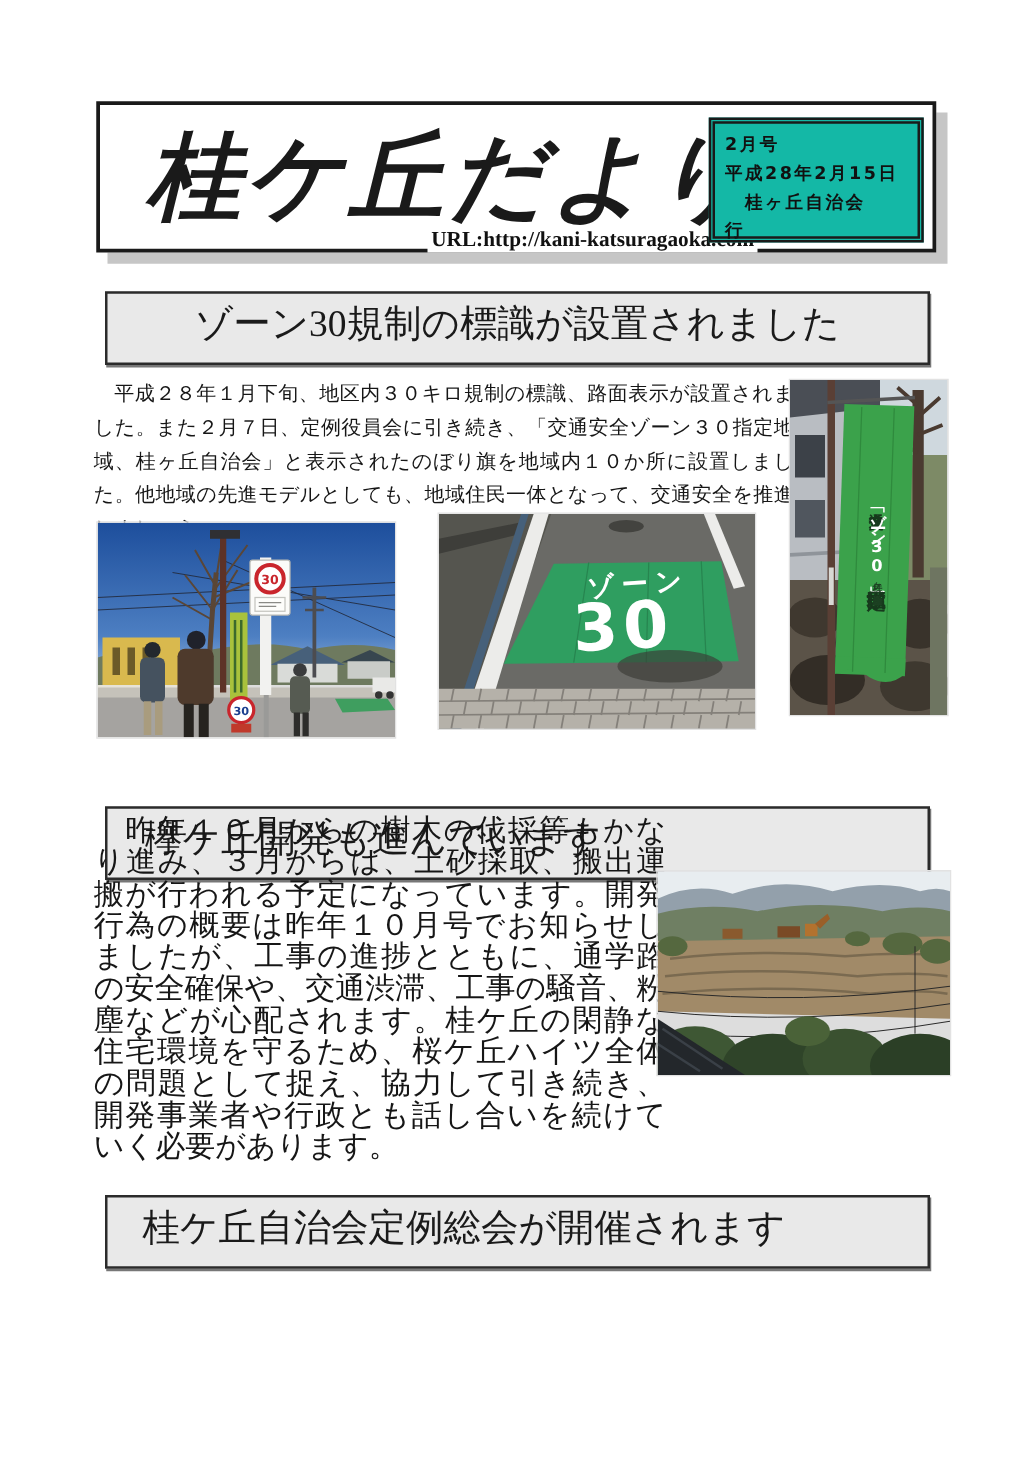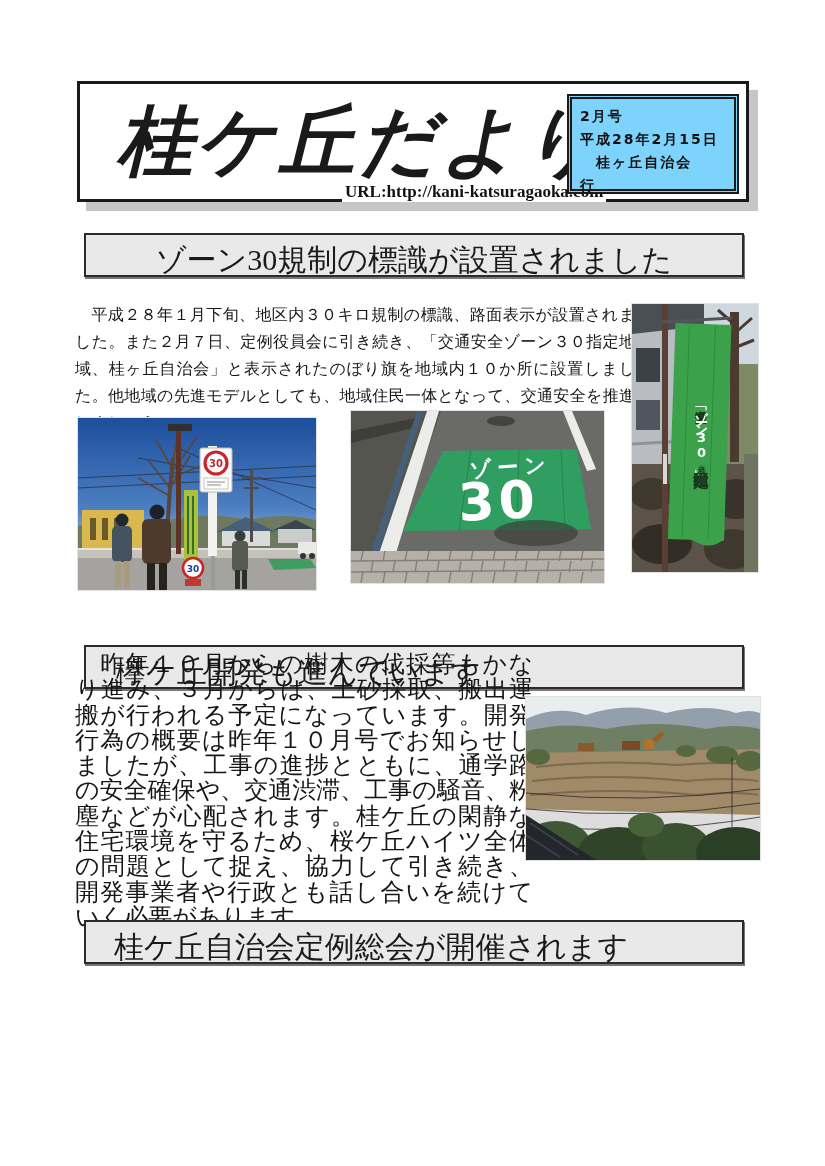--- a/index.html
+++ b/index.html
@@ -24,40 +24,40 @@
     font-family:"DejaVu Sans","Liberation Sans",sans-serif;
   }
   .masthead-url {
     position:absolute; left:262px; bottom:-3px;
     font-family:"Liberation Serif","DejaVu Serif",serif;
     font-weight:bold; font-size:17px; color:#111; background:#fff;
     padding:0 3px; white-space:nowrap;
   }
   .issue-box {
     position:absolute; right:7px; top:10px; width:172px; height:100px;
-    border:5px double #1a1a1a; background:#7dd3fc;
+    border:5px double #1a1a1a; background:#14b8a6;
     padding:6px 8px 0 8px;
     font-size:14px; font-weight:bold; line-height:23px;
     letter-spacing:2px; color:#111; white-space:pre;
   }
 
   
   .headline-box {
-    position:absolute; left:84px; width:660px; height:44px;
+    position:absolute; left:84px; width:660px; height:59px;
     background:#e9e9e9; border:2px solid #2b2b2b;
     box-shadow:1px 2px 0 #777;
     font-family:"Liberation Serif","DejaVu Serif",serif;
     font-size:30px; color:#1a1a1a; line-height:49px;
     overflow:hidden; white-space:nowrap;
   }
   .headline-center { text-align:center; }
   .headline-left   { padding-left:30px;margin-top:48px; }
   .hl1 { top:233px; }
   .hl2 { top:597px; }
-  .hl3 { top:872px;padding-left:28px; }
+  .hl3 { top:908px;padding-left:28px; }
 
   
   .body-text {
     position:absolute; color:#161616; text-align:justify;
     font-family:"DejaVu Sans","Liberation Sans",sans-serif;
   }
   .p1 { left:75px; top:301px; width:560px; font-size:16px;   line-height:27px; }
   .p2 { left:75px; top:652px; width:458px; font-size:24px; line-height:25.3px; }
   .p3 { left:70px; top:947px; width:692px; font-size:17px;   line-height:26.4px; }
 

